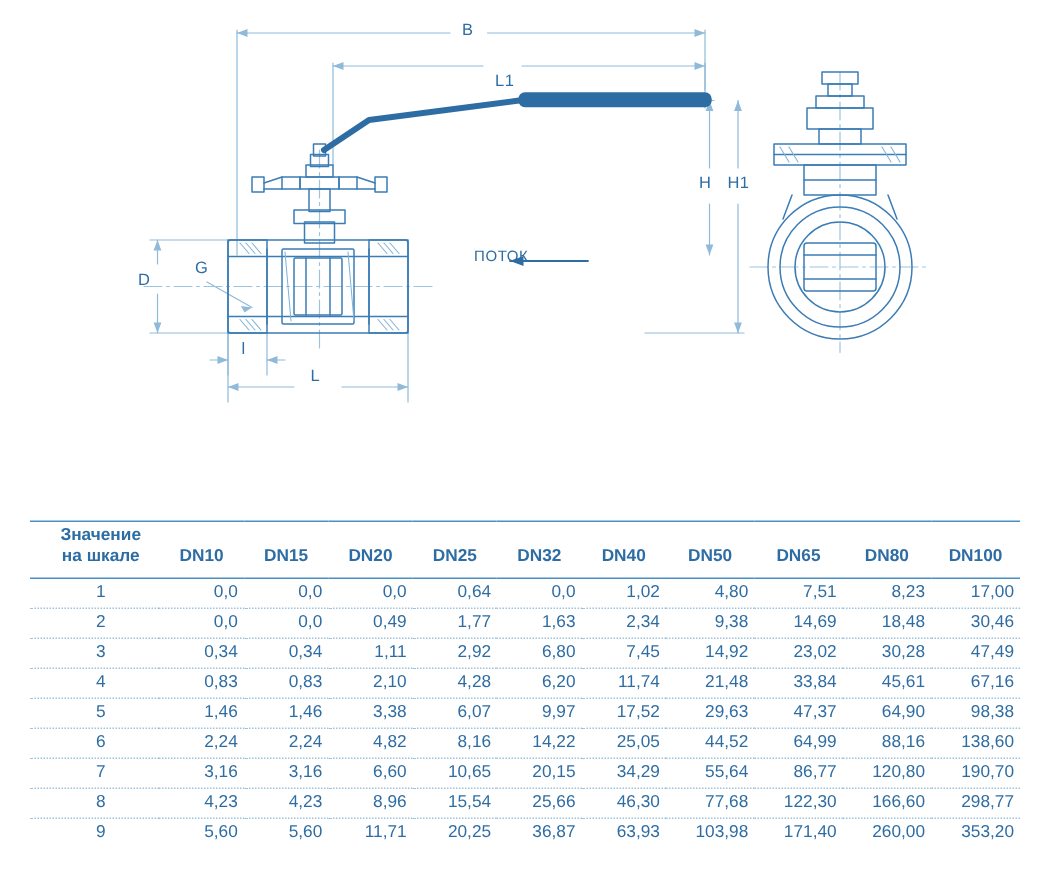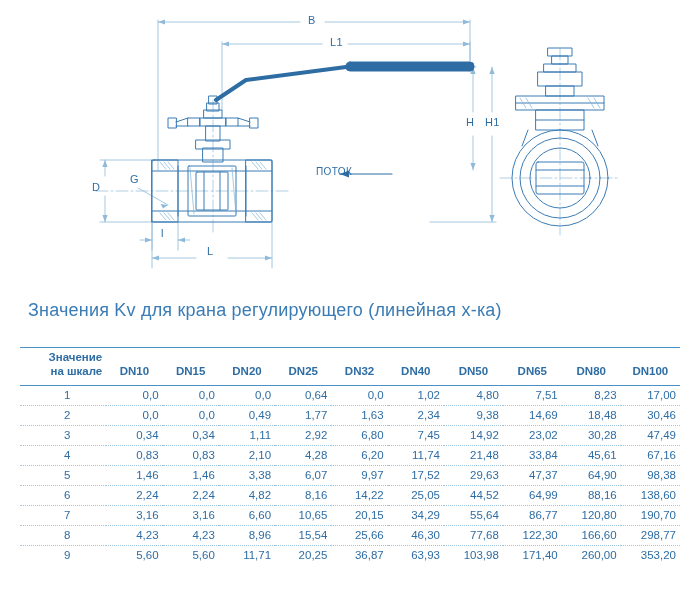--- a/index.html
+++ b/index.html
@@ -74,21 +74,21 @@
     font-size: 11.5px;
     color: #2e6da4;
     padding: 2px 4px 6px 4px;
     text-align: center;
     vertical-align: bottom;
     border-top: 1.6px solid #4a90c4;
     border-bottom: 1.6px solid #4a90c4;
     line-height: 1.25;
   }
   table.kv thead th.first {
-    text-align: right;
+    text-align: center;
     padding-left: 12px;
     white-space: pre-line;
   }
   table.kv tbody td {
     padding: 3.5px 4px;
     text-align: right;
     border-bottom: 1px dotted #9dc3de;
     white-space: nowrap;
   }
   table.kv tbody td.scale {
@@ -254,31 +254,30 @@
         <g stroke="#7fb3d8" stroke-width="0.7">
           <line x1="520" y1="98" x2="526" y2="108"></line>
           <line x1="526" y1="98" x2="532" y2="108"></line>
           <line x1="588" y1="98" x2="594" y2="108"></line>
           <line x1="594" y1="98" x2="600" y2="108"></line>
         </g>
       </g>
     </svg>
 
     <span class="dimlabel" style="left:308px; top:14px;">B</span>
-    <span class="dimlabel" style="left:330px; top:36px;">L1</span>
+    <span class="dimlabel" style="left:330px; top:48px;">L1</span>
     <span class="dimlabel" style="left:466px; top:116px;">H</span>
     <span class="dimlabel" style="left:485px; top:116px;">H1</span>
     <span class="dimlabel" style="left:92px;  top:181px;">D</span>
     <span class="dimlabel" style="left:130px; top:173px;">G</span>
     <span class="dimlabel" style="left:161px; top:227px;">l</span>
     <span class="dimlabel" style="left:207px; top:245px;">L</span>
     <span class="flow-label" style="left:296px; top:166px;padding-left:20px;">ПОТОК</span>
   </div>
 
-  <div class="kv-title">Значения Kv для крана регулирующего (линейная х-ка)</div>
 
   <div class="table-wrap">
     <table class="kv">
       <thead>
         <tr>
           <th class="first colw-first">Значение
 на шкале</th>
           <th class="colw-d">DN10</th>
           <th class="colw-d">DN15</th>
           <th class="colw-d">DN20</th>

